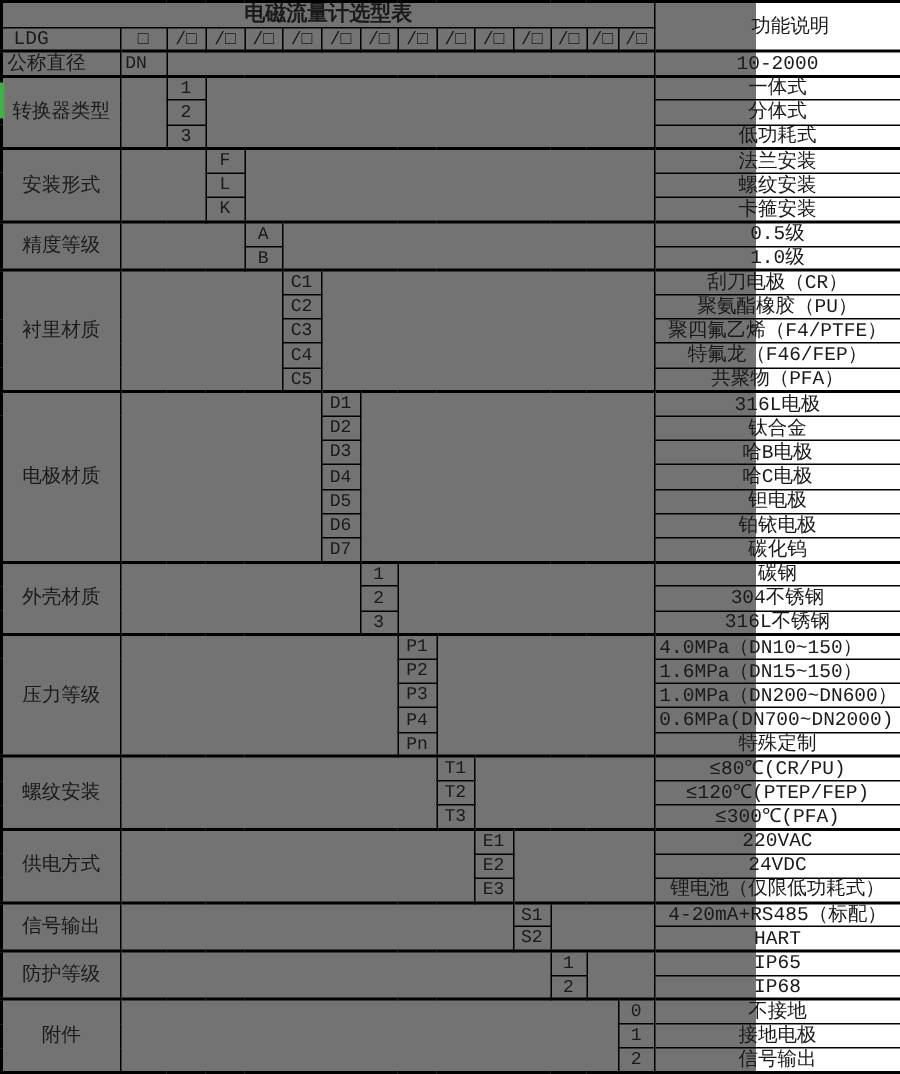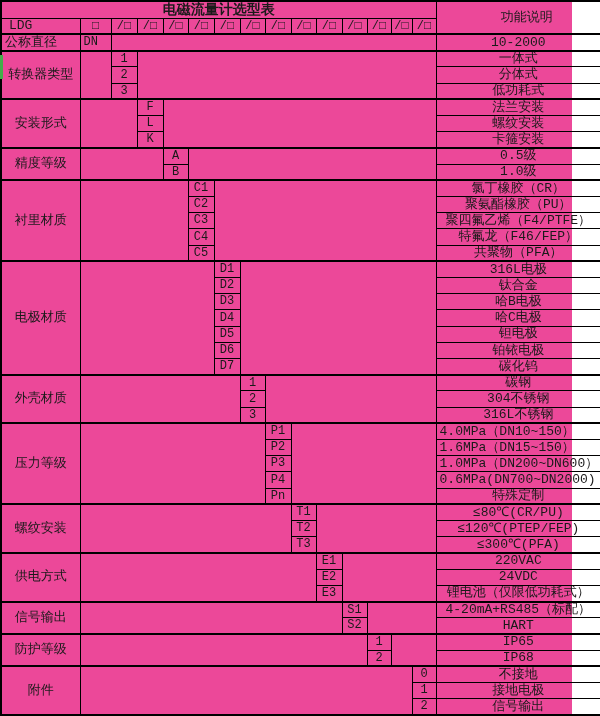--- a/index.html
+++ b/index.html
@@ -1,16 +1,16 @@
 <!DOCTYPE html>
 <html style="--border: #000000; --text: #1a1a1a; --background: #ffffff; --artifact_green: #44ad4a;"><head>
 <meta charset="utf-8">
 <style>
   html,body{margin:0;padding:0;background:#fff;}
-  .wrap{position:relative;width:572px;height:716px;background:#ec4899;}
+  .wrap{position:relative;width:504px;height:716px;background:#737373;}
   table.sel{
     border-collapse:collapse;table-layout:fixed;
     width:600px;height:716px;
     border:2px solid var(--border,#000);
   }
   td{
     border:1px solid var(--border,#000);
     padding:0;
     font-family:"Liberation Mono","DejaVu Sans Mono",monospace;
     font-size:13px;color:var(--text,#1a1a1a);
@@ -124,21 +124,21 @@
   <tr>
     <td class="code">B</td>
     <td class="val">1.0级</td>
   </tr>
 
   <tr class="gs">
     <td class="lbl" rowspan="5">衬里材质</td>
     <td colspan="4" rowspan="5"></td>
     <td class="code">C1</td>
     <td colspan="9" rowspan="5"></td>
-    <td class="val">氯丁橡胶（CR）</td>
+    <td class="val">刮刀电极（CR）</td>
   </tr>
   <tr>
     <td class="code">C2</td>
     <td class="val">聚氨酯橡胶（PU）</td>
   </tr>
   <tr>
     <td class="code">C3</td>
     <td class="val">聚四氟乙烯（F4/PTFE）</td>
   </tr>
   <tr>

